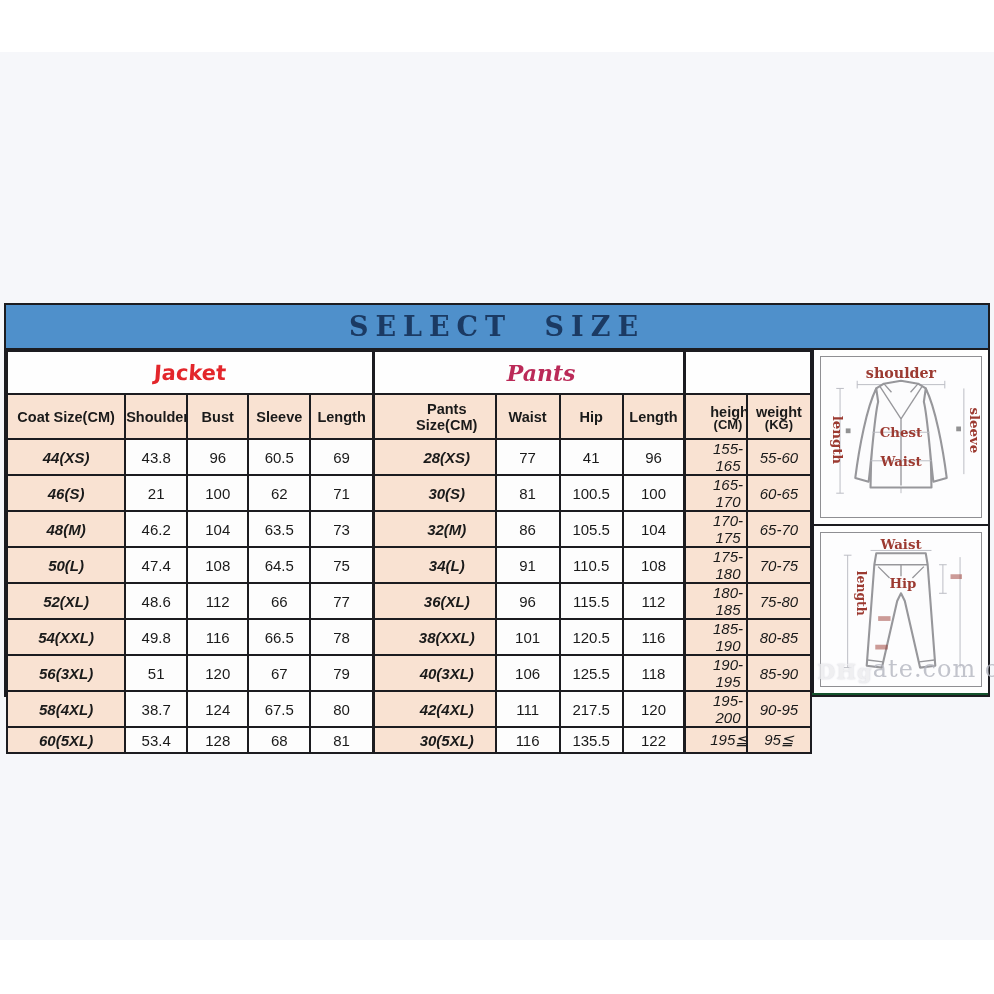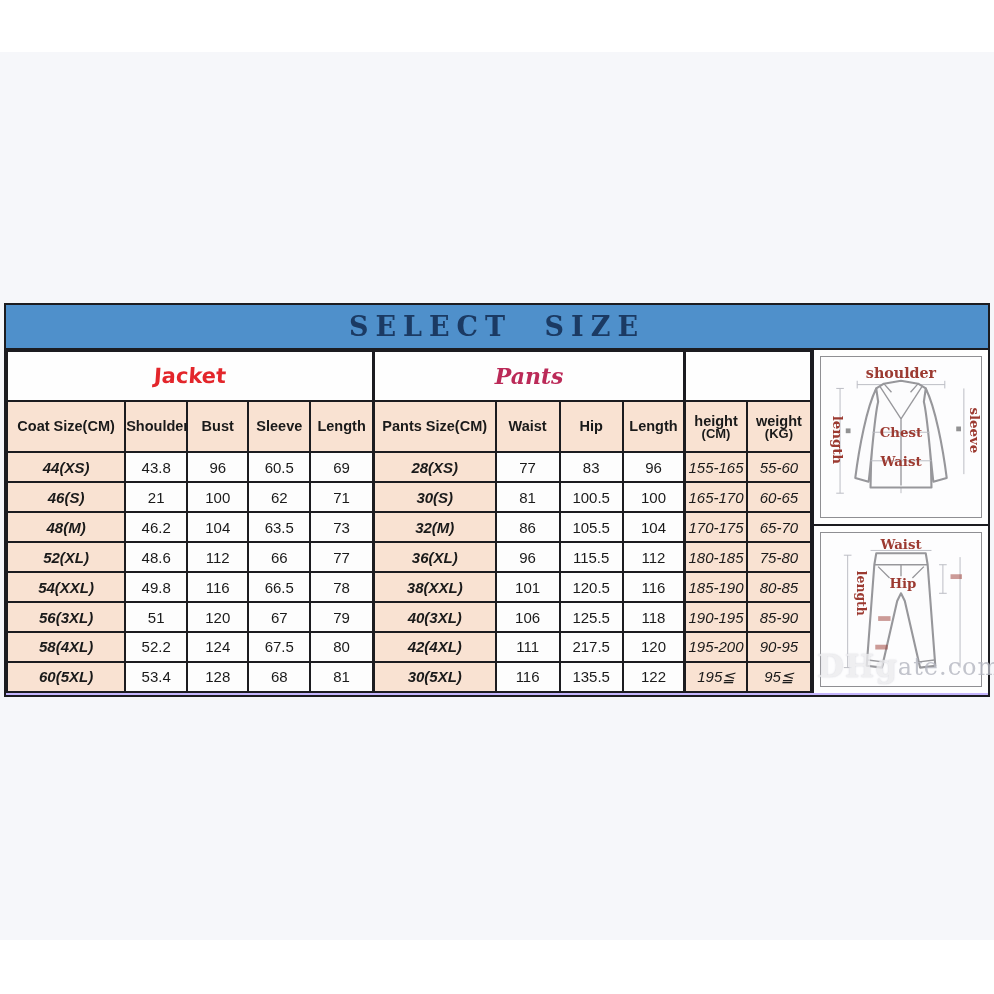--- a/index.html
+++ b/index.html
@@ -14,40 +14,40 @@
     --watermark_gray:#b4b6c0;
   }
   html,body{margin:0;padding:0;}
   body{
     width:994px;height:994px;position:relative;background:#ffffff;
     font-family:"Liberation Sans",sans-serif;color:#1a1a1a;overflow:hidden;
   }
   .photo-band{position:absolute;left:0;top:52px;width:994px;height:888px;background:#f6f7fa;}
   .sheet{
     position:absolute;left:4px;top:303px;width:986px;height:394px;box-sizing:border-box;
-    border:2px solid var(--border_dark);background:#c4b5fd;
+    border:2px solid var(--border_dark);background:#14532d;
   }
   .banner{
     height:45px;box-sizing:border-box;background:var(--banner_bg);
     border-bottom:2px solid var(--border_dark);
     display:flex;align-items:center;justify-content:center;
   }
   .banner-title{
     font-family:"DejaVu Serif",serif;font-weight:bold;font-size:27px;
     letter-spacing:7px;word-spacing:16px;color:var(--banner_text);
   }
   .content{display:flex;height:343px;}
   table.size-table{
     border-collapse:collapse;table-layout:fixed;width:806px;flex:0 0 806px;
   }
   table.size-table td{
     border:2px solid var(--border_dark);text-align:center;vertical-align:middle;
     padding:0;overflow:hidden;font-size:15px;background:#fdfdfd;
   }
-  table.size-table td.thick-left{border-left-width:3px;}
+  table.size-table td.thick-left{border-left-width:3px;padding-left:24px;}
   tr.section-row td{height:41px;background:#fefefe;}
   tr.header-row td{height:43px;background:var(--cell_pink);font-weight:bold;font-size:14.5px;}
   tr.data-row td{height:24px;}
   tr.data-row td.pink{background:var(--cell_pink);font-style:italic;}
   td.size-cell{font-weight:bold;}
   .jacket-label{
     color:var(--jacket_red);font-weight:bold;font-size:21px;
     font-family:"DejaVu Sans",sans-serif;transform:skewX(-4deg);display:inline-block;
   }
   .pants-label{
@@ -71,21 +71,21 @@
   .outline{stroke:var(--outline_gray);stroke-width:2.2;fill:#fcfcfd;stroke-linejoin:round;}
   .outline-thin{stroke:var(--outline_gray);stroke-width:1.4;fill:none;stroke-linejoin:round;}
   .tickmark{fill:#3a3a3a;opacity:.55;}
   .redmark{fill:var(--diagram_label);opacity:.5;}
   .watermark{
     position:absolute;left:-4px;bottom:2px;white-space:nowrap;
     font-family:"DejaVu Serif",serif;font-size:24px;color:var(--watermark_gray);
     opacity:.8;letter-spacing:1px;
   }
   .wm-dh{
-    font-size:31px;font-weight:bold;color:#ececef;
+    font-size:21px;font-weight:bold;color:#ececef;
     text-shadow:0 0 2px #c9cad2;vertical-align:-2px;
   }
 </style>
 </head>
 <body>
 
 <div class="photo-band"></div>
 
 <div class="sheet">
   <div class="banner">
@@ -127,21 +127,21 @@
             <td>weight<div class="col-sub">(KG)</div></td>
           </tr>
           <tr class="data-row">
             <td class="pink size-cell">44(XS)</td>
             <td>43.8</td>
             <td>96</td>
             <td>60.5</td>
             <td>69</td>
             <td class="pink thick-left size-cell">28(XS)</td>
             <td>77</td>
-            <td>83</td>
+            <td>41</td>
             <td>96</td>
             <td class="pink thick-left">155-165</td>
             <td class="pink">55-60</td>
           </tr>
           <tr class="data-row">
             <td class="pink size-cell">46(S)</td>
             <td>21</td>
             <td>100</td>
             <td>62</td>
             <td>71</td>
@@ -159,20 +159,33 @@
             <td>63.5</td>
             <td>73</td>
             <td class="pink thick-left size-cell">32(M)</td>
             <td>86</td>
             <td>105.5</td>
             <td>104</td>
             <td class="pink thick-left">170-175</td>
             <td class="pink">65-70</td>
           </tr>
           <tr class="data-row">
+            <td class="pink size-cell">50(L)</td>
+            <td>47.4</td>
+            <td>108</td>
+            <td>64.5</td>
+            <td>75</td>
+            <td class="pink thick-left size-cell">34(L)</td>
+            <td>91</td>
+            <td>110.5</td>
+            <td>108</td>
+            <td class="pink thick-left">175-180</td>
+            <td class="pink">70-75</td>
+          </tr>
+          <tr class="data-row">
             <td class="pink size-cell">52(XL)</td>
             <td>48.6</td>
             <td>112</td>
             <td>66</td>
             <td>77</td>
             <td class="pink thick-left size-cell">36(XL)</td>
             <td>96</td>
             <td>115.5</td>
             <td>112</td>
             <td class="pink thick-left">180-185</td>
@@ -199,21 +212,21 @@
             <td>79</td>
             <td class="pink thick-left size-cell">40(3XL)</td>
             <td>106</td>
             <td>125.5</td>
             <td>118</td>
             <td class="pink thick-left">190-195</td>
             <td class="pink">85-90</td>
           </tr>
           <tr class="data-row">
             <td class="pink size-cell">58(4XL)</td>
-            <td>52.2</td>
+            <td>38.7</td>
             <td>124</td>
             <td>67.5</td>
             <td>80</td>
             <td class="pink thick-left size-cell">42(4XL)</td>
             <td>111</td>
             <td>217.5</td>
             <td>120</td>
             <td class="pink thick-left">195-200</td>
             <td class="pink">90-95</td>
           </tr>

